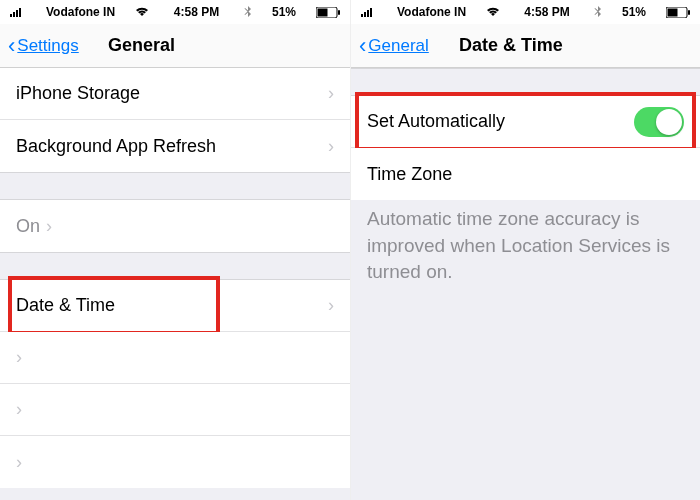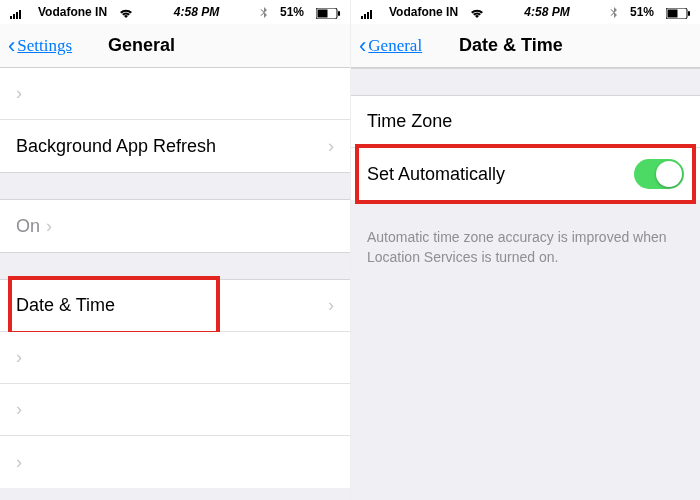--- a/index.html
+++ b/index.html
@@ -24,42 +24,42 @@
   .status-bar {
     height: 24px;
     display: flex;
     align-items: center;
     justify-content: space-between;
     padding: 0 10px;
     font-size: 12px;
     font-weight: 600;
     color: #000;
   }
-  .status-left, .status-right { display: flex; align-items: flex-end; gap: 12px; }
-  .status-center { font-weight: 600; font-style: italic; }
+  .status-left, .status-right { display: flex; align-items: center; gap: 20px; }
+  .status-center { font-weight: 600; }
   
   .nav-bar {
     height: 44px;
     display: flex;
     align-items: center;
     padding: 0 8px;
     border-bottom: 1px solid #d0d0d0;
     background: #fafafa;
   }
   .nav-back {
     display: flex;
     align-items: center;
     color: #007aff;
     font-size: 17px;
     gap: 2px;
     cursor: pointer;
     min-width: 90px;
   }
   .nav-back .chev { font-size: 22px; line-height: 1; font-weight: 400; }
-  .nav-back .label { text-decoration: underline; font-family: Liberation Serif, serif; }
+  .nav-back .label { text-decoration: underline; }
   .nav-title {
     font-size: 18px;
     font-weight: 700;
     color: #000;
     flex: 0 0 auto;
     margin-left: 10px;
   }
   
   .content {
     flex: 1;
@@ -128,22 +128,22 @@
   }
   .toggle.on .knob {
     position: absolute;
     width: 26px; height: 26px;
     border-radius: 50%;
     background: #fff;
     box-shadow: 0 1px 3px rgba(0,0,0,0.3);
     top: 2px; right: 2px;
   }
   .footer-text {
-    padding: 28px 16px;
-    font-size: 14px;
+    padding: 6px 16px;
+    font-size: 19px;
     color: #8e8e93;
     line-height: 1.4;
     background: #efeff4;
   }
   
   .signal-icon, .wifi-icon, .battery-icon, .bt-icon { display: inline-flex; }
 </style>
 </head>
 <body>
 
@@ -187,20 +187,21 @@
     <div class="nav-back">
       <span class="chev">‹</span>
       <span class="label">Settings</span>
     </div>
     <div class="nav-title">General</div>
   </div>
 
   <div class="content">
     <div class="group">
       <div class="row">
+        <span class="row-label">iPhone Storage</span>
         <span class="chevron-right">›</span>
       </div>
       <div class="row">
         <span class="row-label">Background App Refresh</span>
         <span class="chevron-right">›</span>
       </div>
     </div>
     <div class="group-sep"></div>
     <div class="group">
       <div class="row">
@@ -269,25 +270,25 @@
       <span class="chev">‹</span>
       <span class="label">General</span>
     </div>
     <div class="nav-title">Date &amp; Time</div>
   </div>
 
   <div class="content">
     <div class="group-sep"></div>
     <div class="group" style="position:relative;">
       <div class="row">
-        <span class="row-label">Time Zone</span>
-      </div>
-      <div class="row">
         <span class="row-label">Set Automatically</span>
         <div class="toggle on">
             <div class="knob"></div>
           </div>
         <div class="highlight-box" style="left:4px; right:4px; top:-4px; bottom:-4px;"></div>
       </div>
+      <div class="row">
+        <span class="row-label">Time Zone</span>
+      </div>
     </div>
     <div class="footer-text">Automatic time zone accuracy is improved when Location Services is turned on.</div>
   </div>
 </div>
 
 </body></html>

